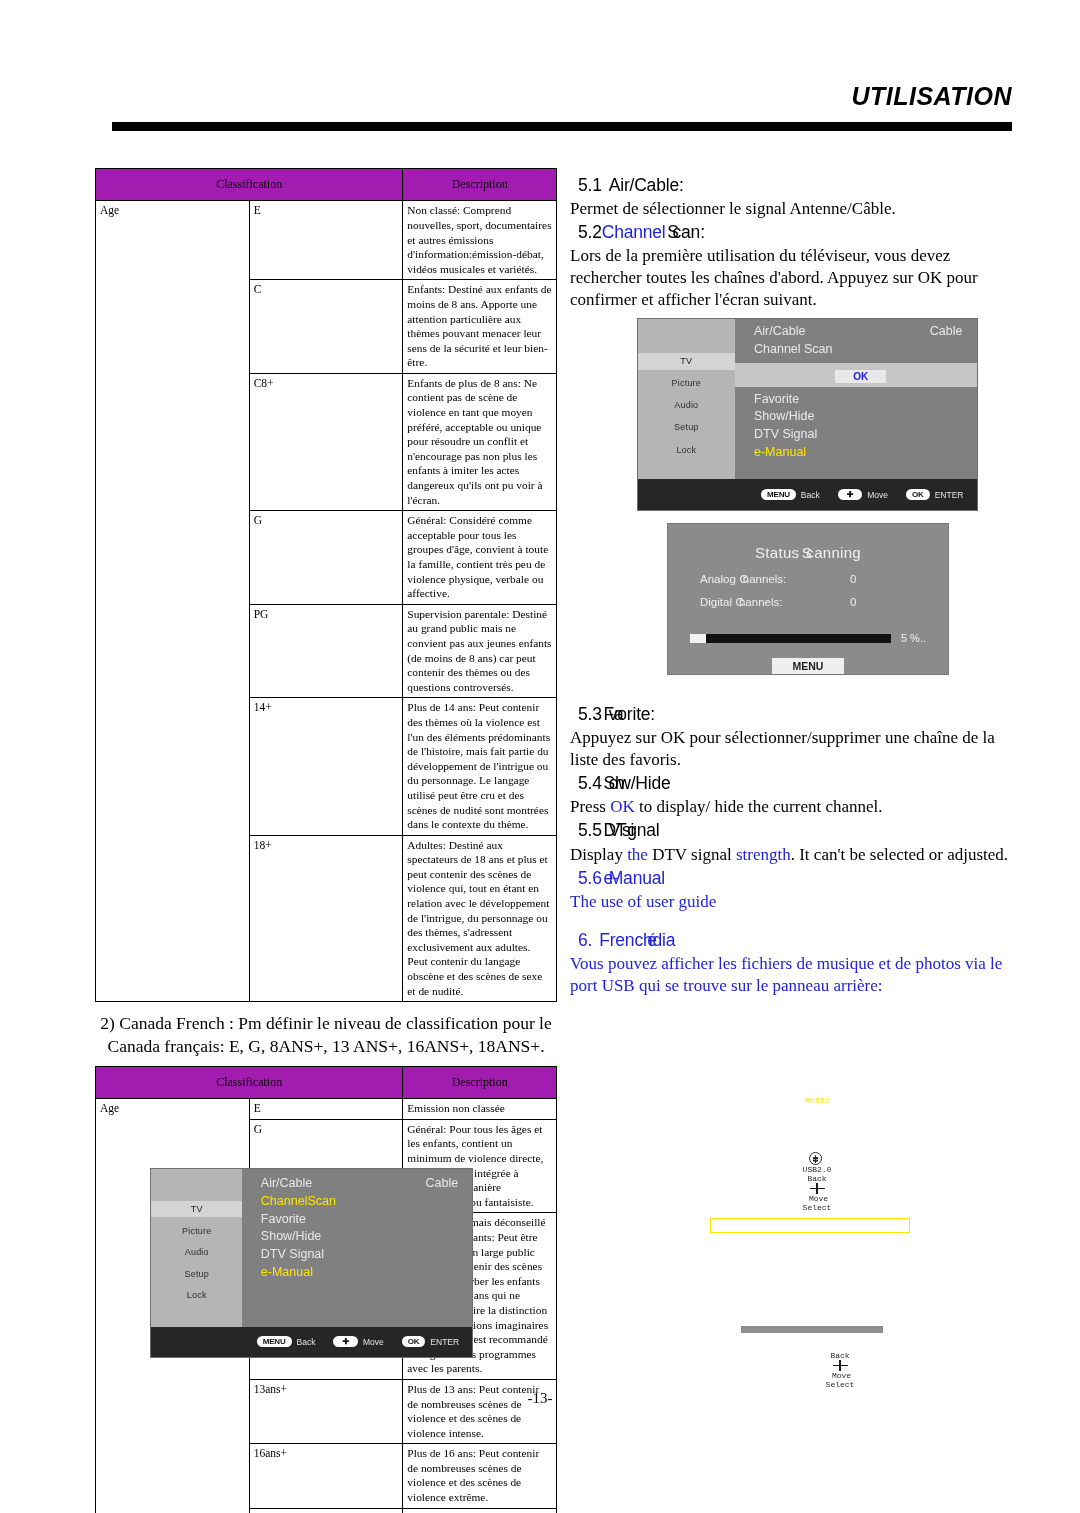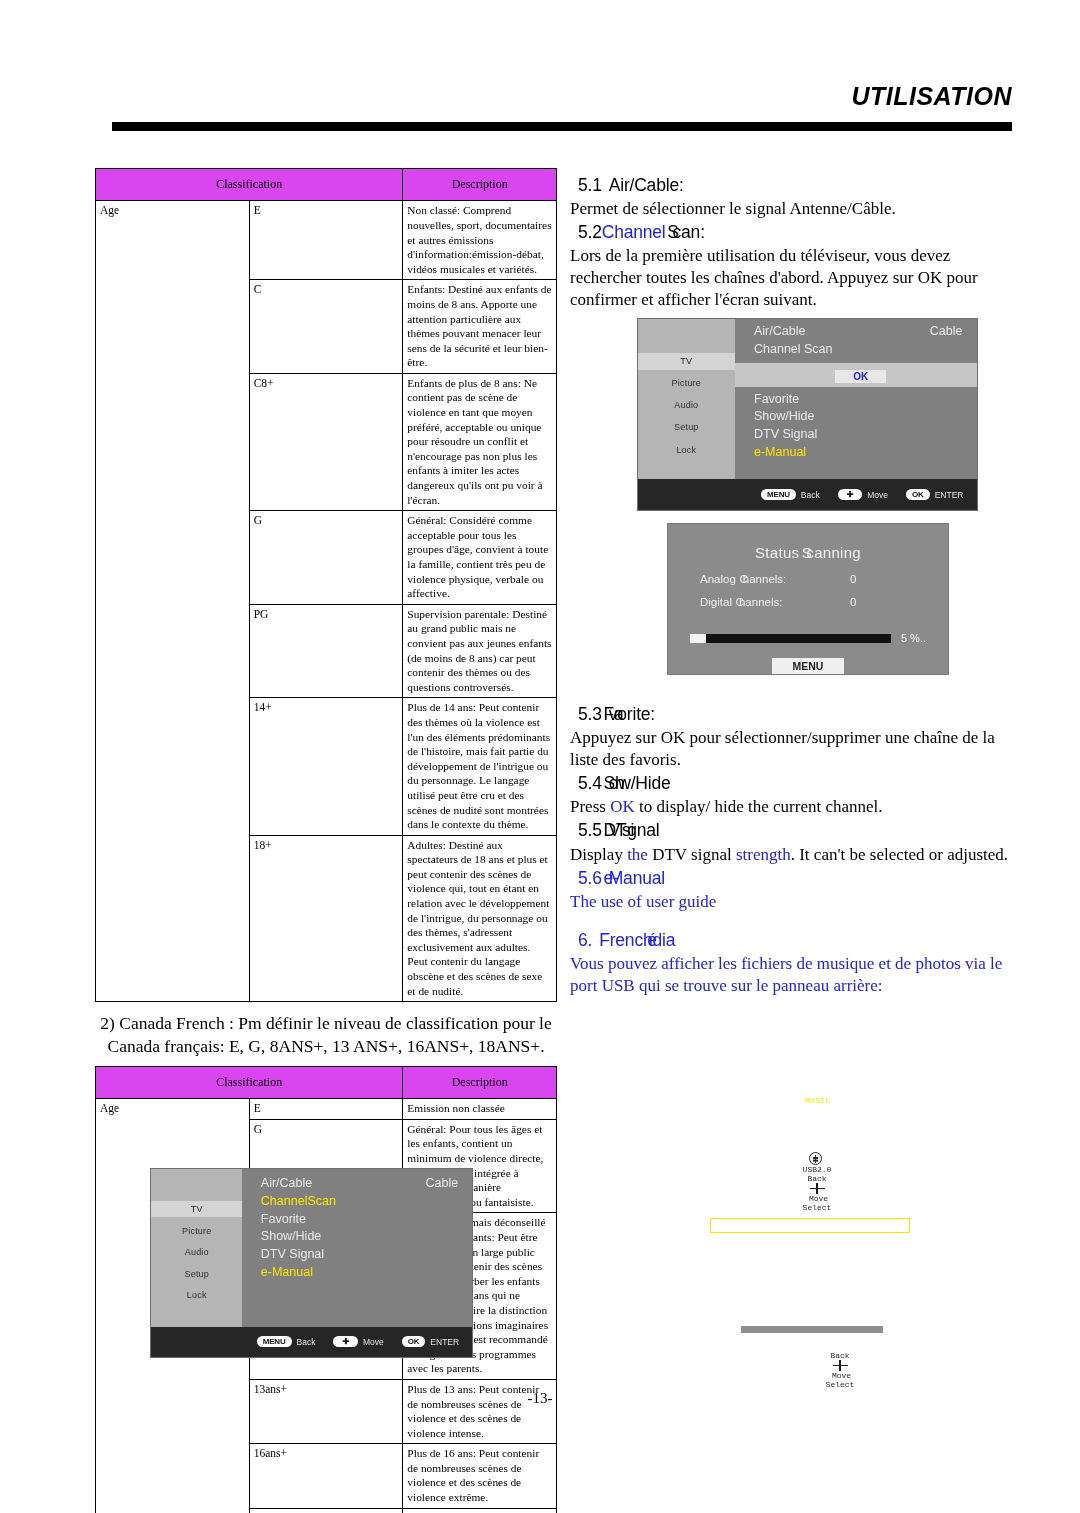--- a/index.html
+++ b/index.html
@@ -62,21 +62,21 @@
     line-height: 1.28;
   }
   table.rating td, table.rating th {
     border: 1px solid #000;
     padding: 2px 4px 3px 4px;
     vertical-align: top;
     font-weight: normal;
     text-align: left;
   }
   table.rating thead td {
-    background: #d946ef;
+    background: #a21caf;
     text-align: center;
     vertical-align: middle;
     font-size: 12px;
     padding: 8px 2px;
   }
   td.col-age  { width: 30px; text-align: center; vertical-align: middle; font-size: 11.5px; }
   td.col-code { width: 38px; text-align: center; font-size: 11.5px; }
   td.col-code-wide { width: 52px; text-align: center; font-size: 11.5px; }
   td.col-desc { width: auto; }
   .hdr-class { text-align: center; }

